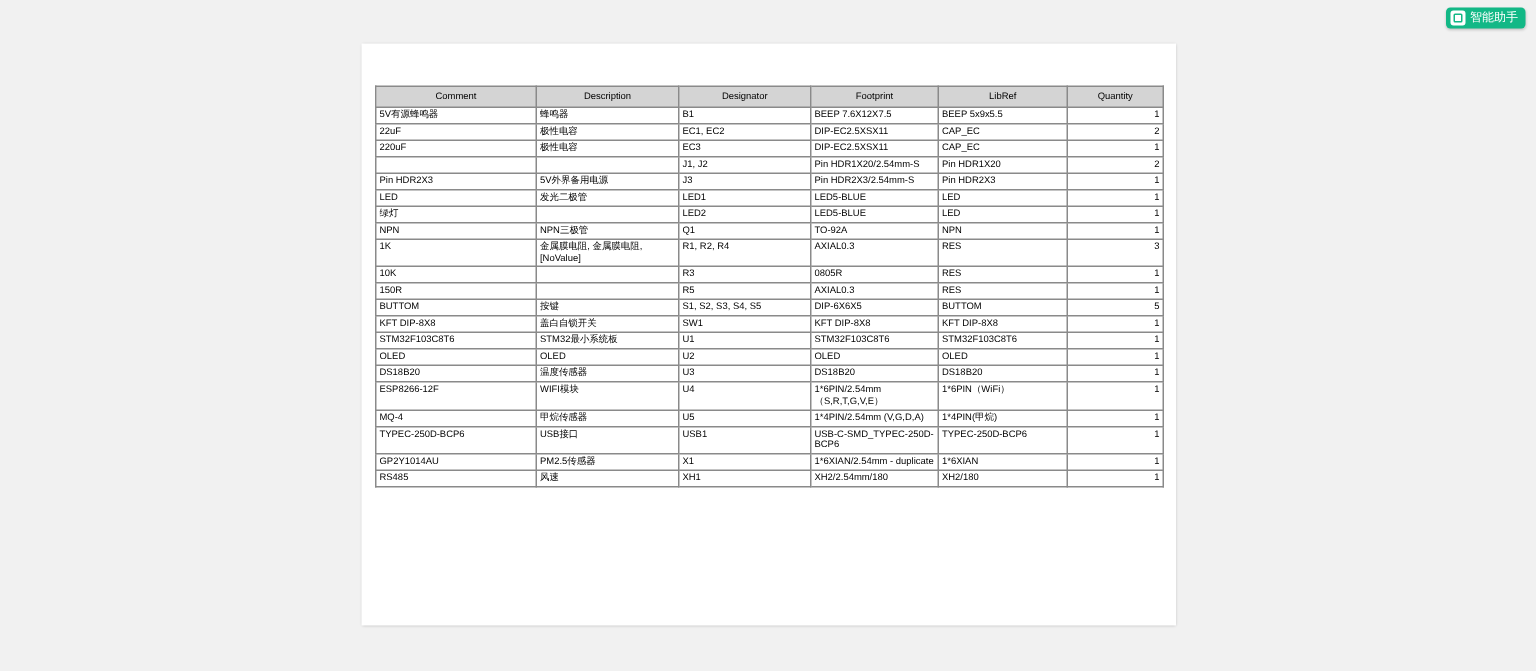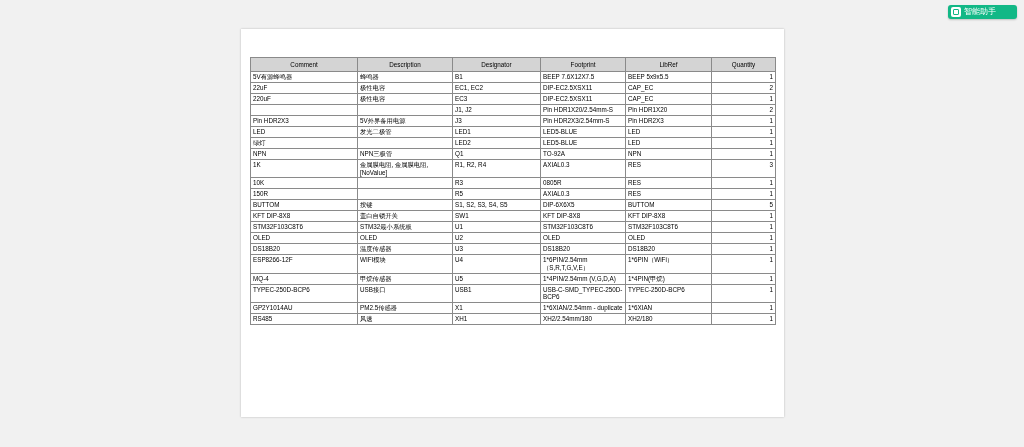--- a/index.html
+++ b/index.html
@@ -21,21 +21,21 @@
   .badge {
     position: absolute;
     top: 5px;
     right: 7px;
     display: flex;
     align-items: center;
     gap: 3px;
     background: #12b886;
     color: #ffffff;
     border-radius: 3px;
-    padding: 2px 21px 2px 3px;
+    padding: 2px 5px 2px 3px;
     font-size: 8px;
     line-height: 1;
     box-shadow: 0 1px 2px rgba(0,0,0,0.2);
   }
   .badge .b-icon {
     display: inline-block;
     width: 10px;
     height: 10px;
     background: #ffffff;
     border-radius: 2px;

